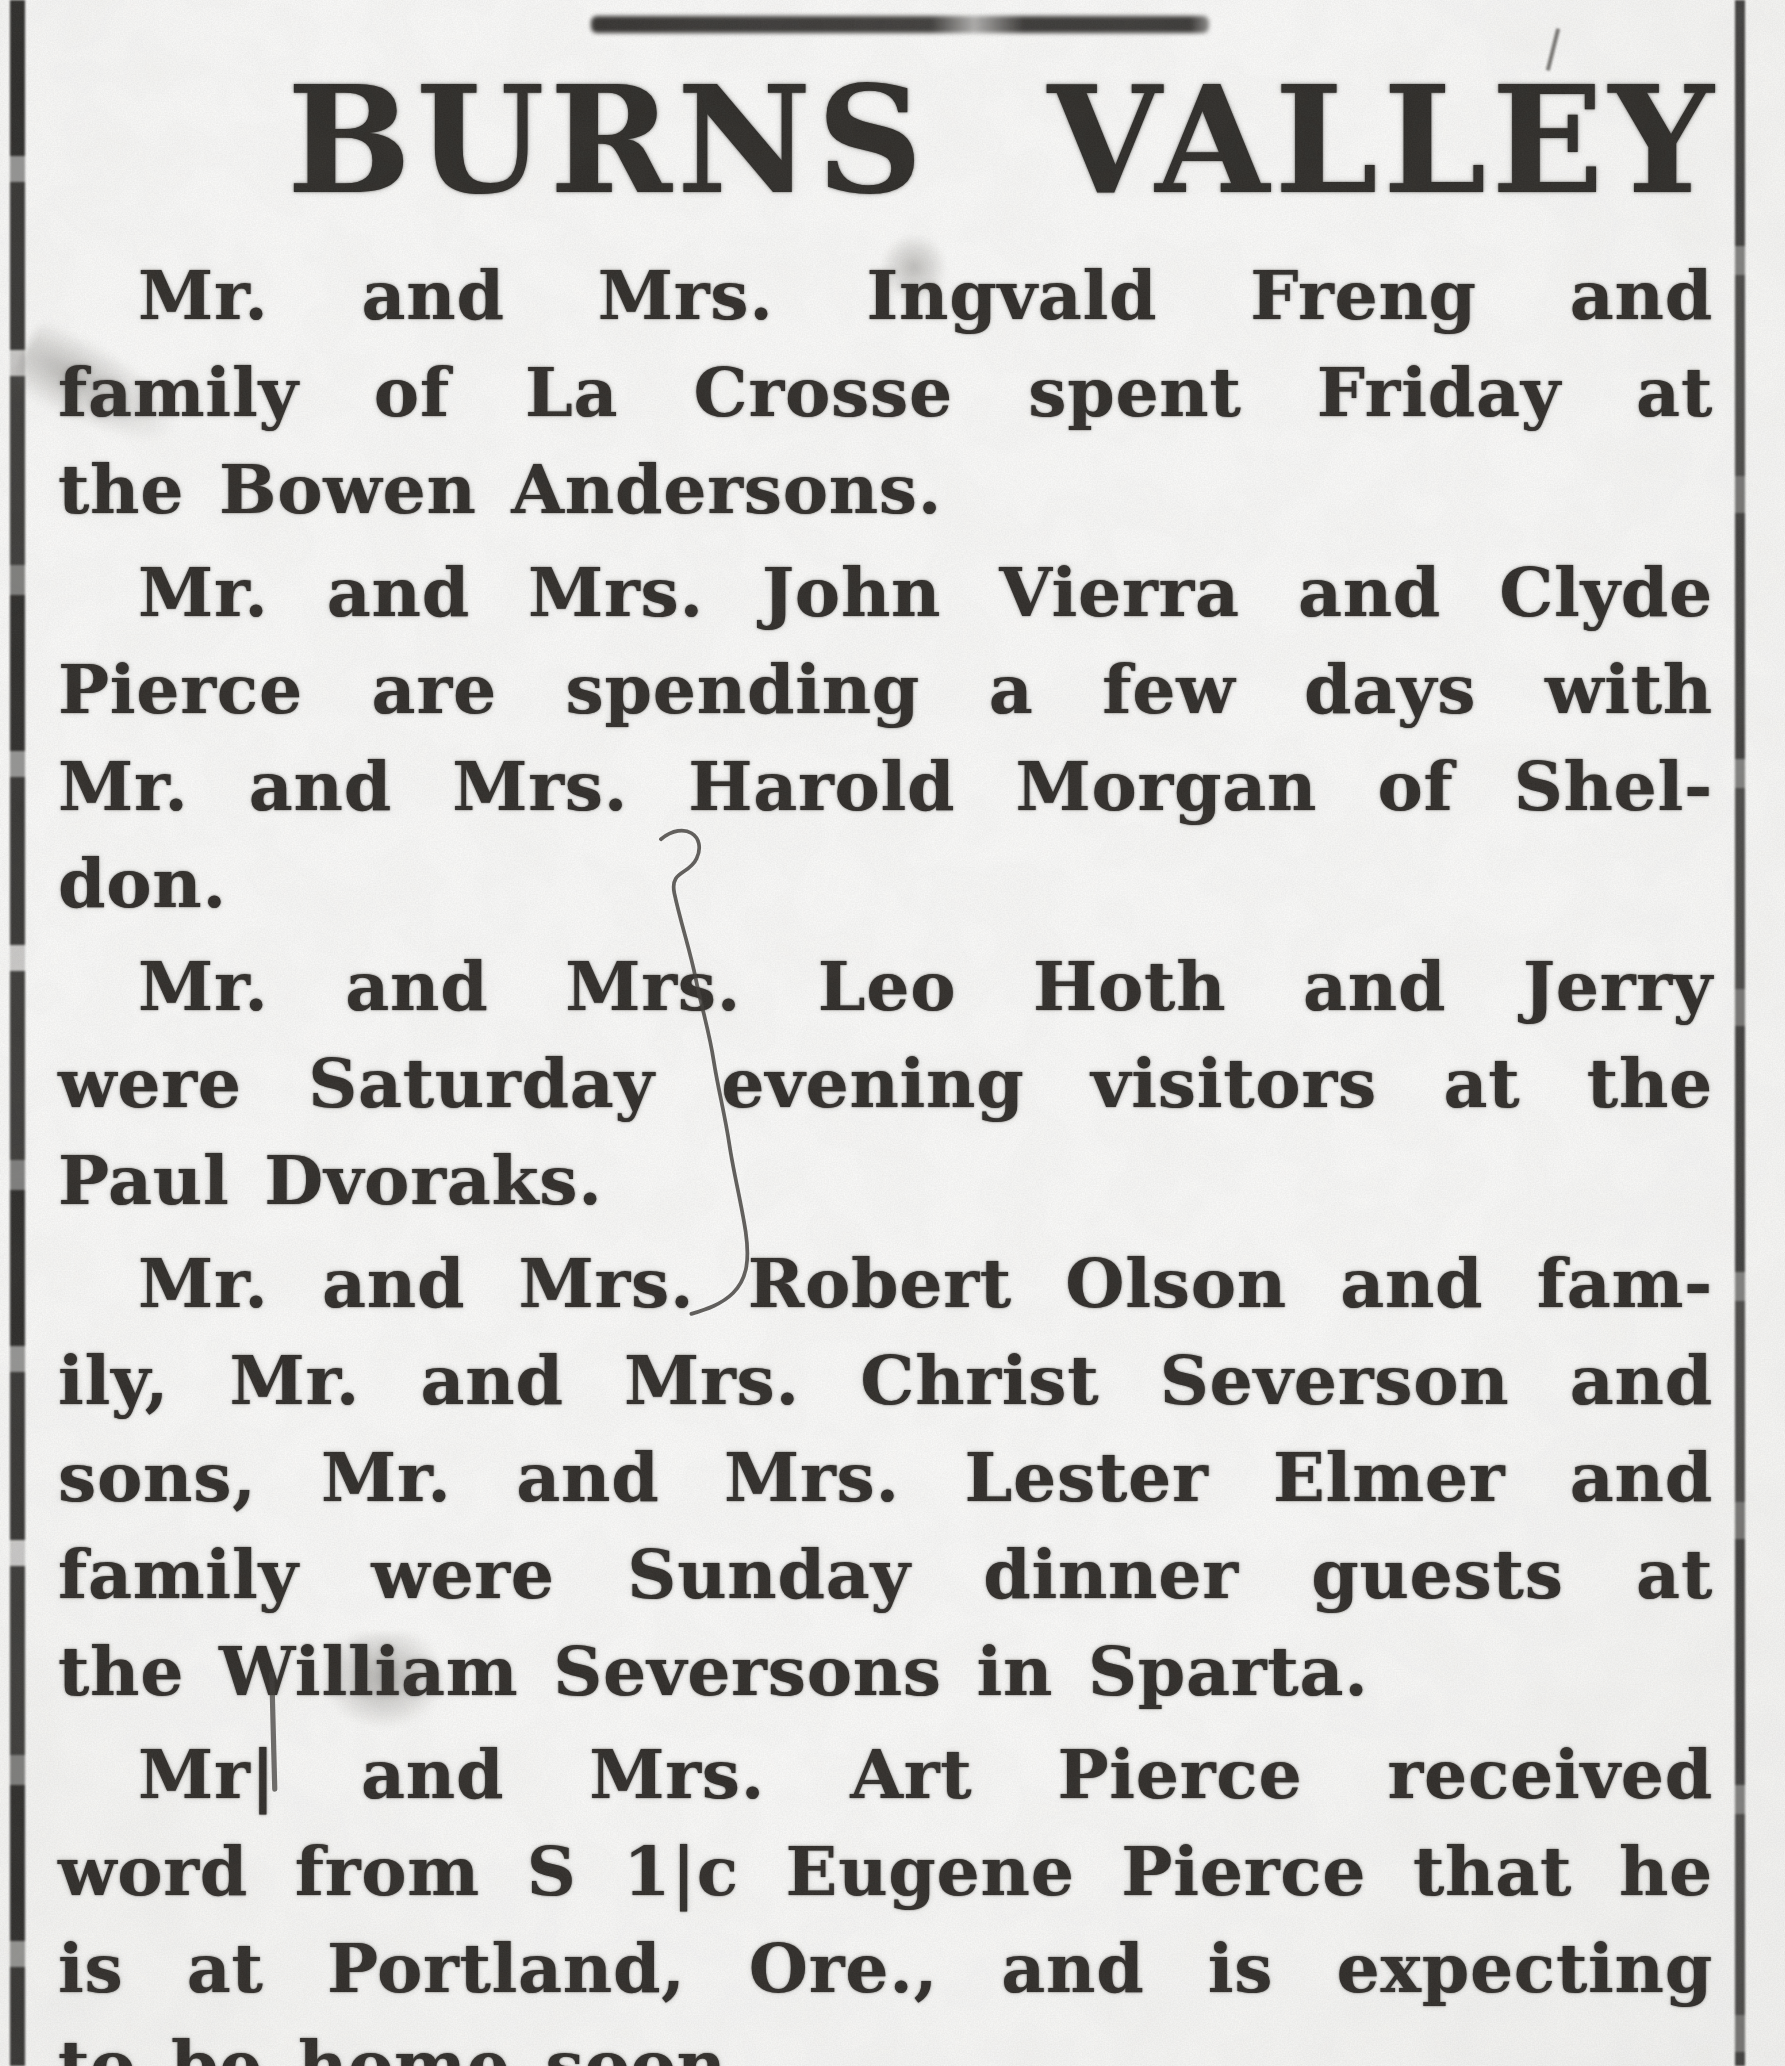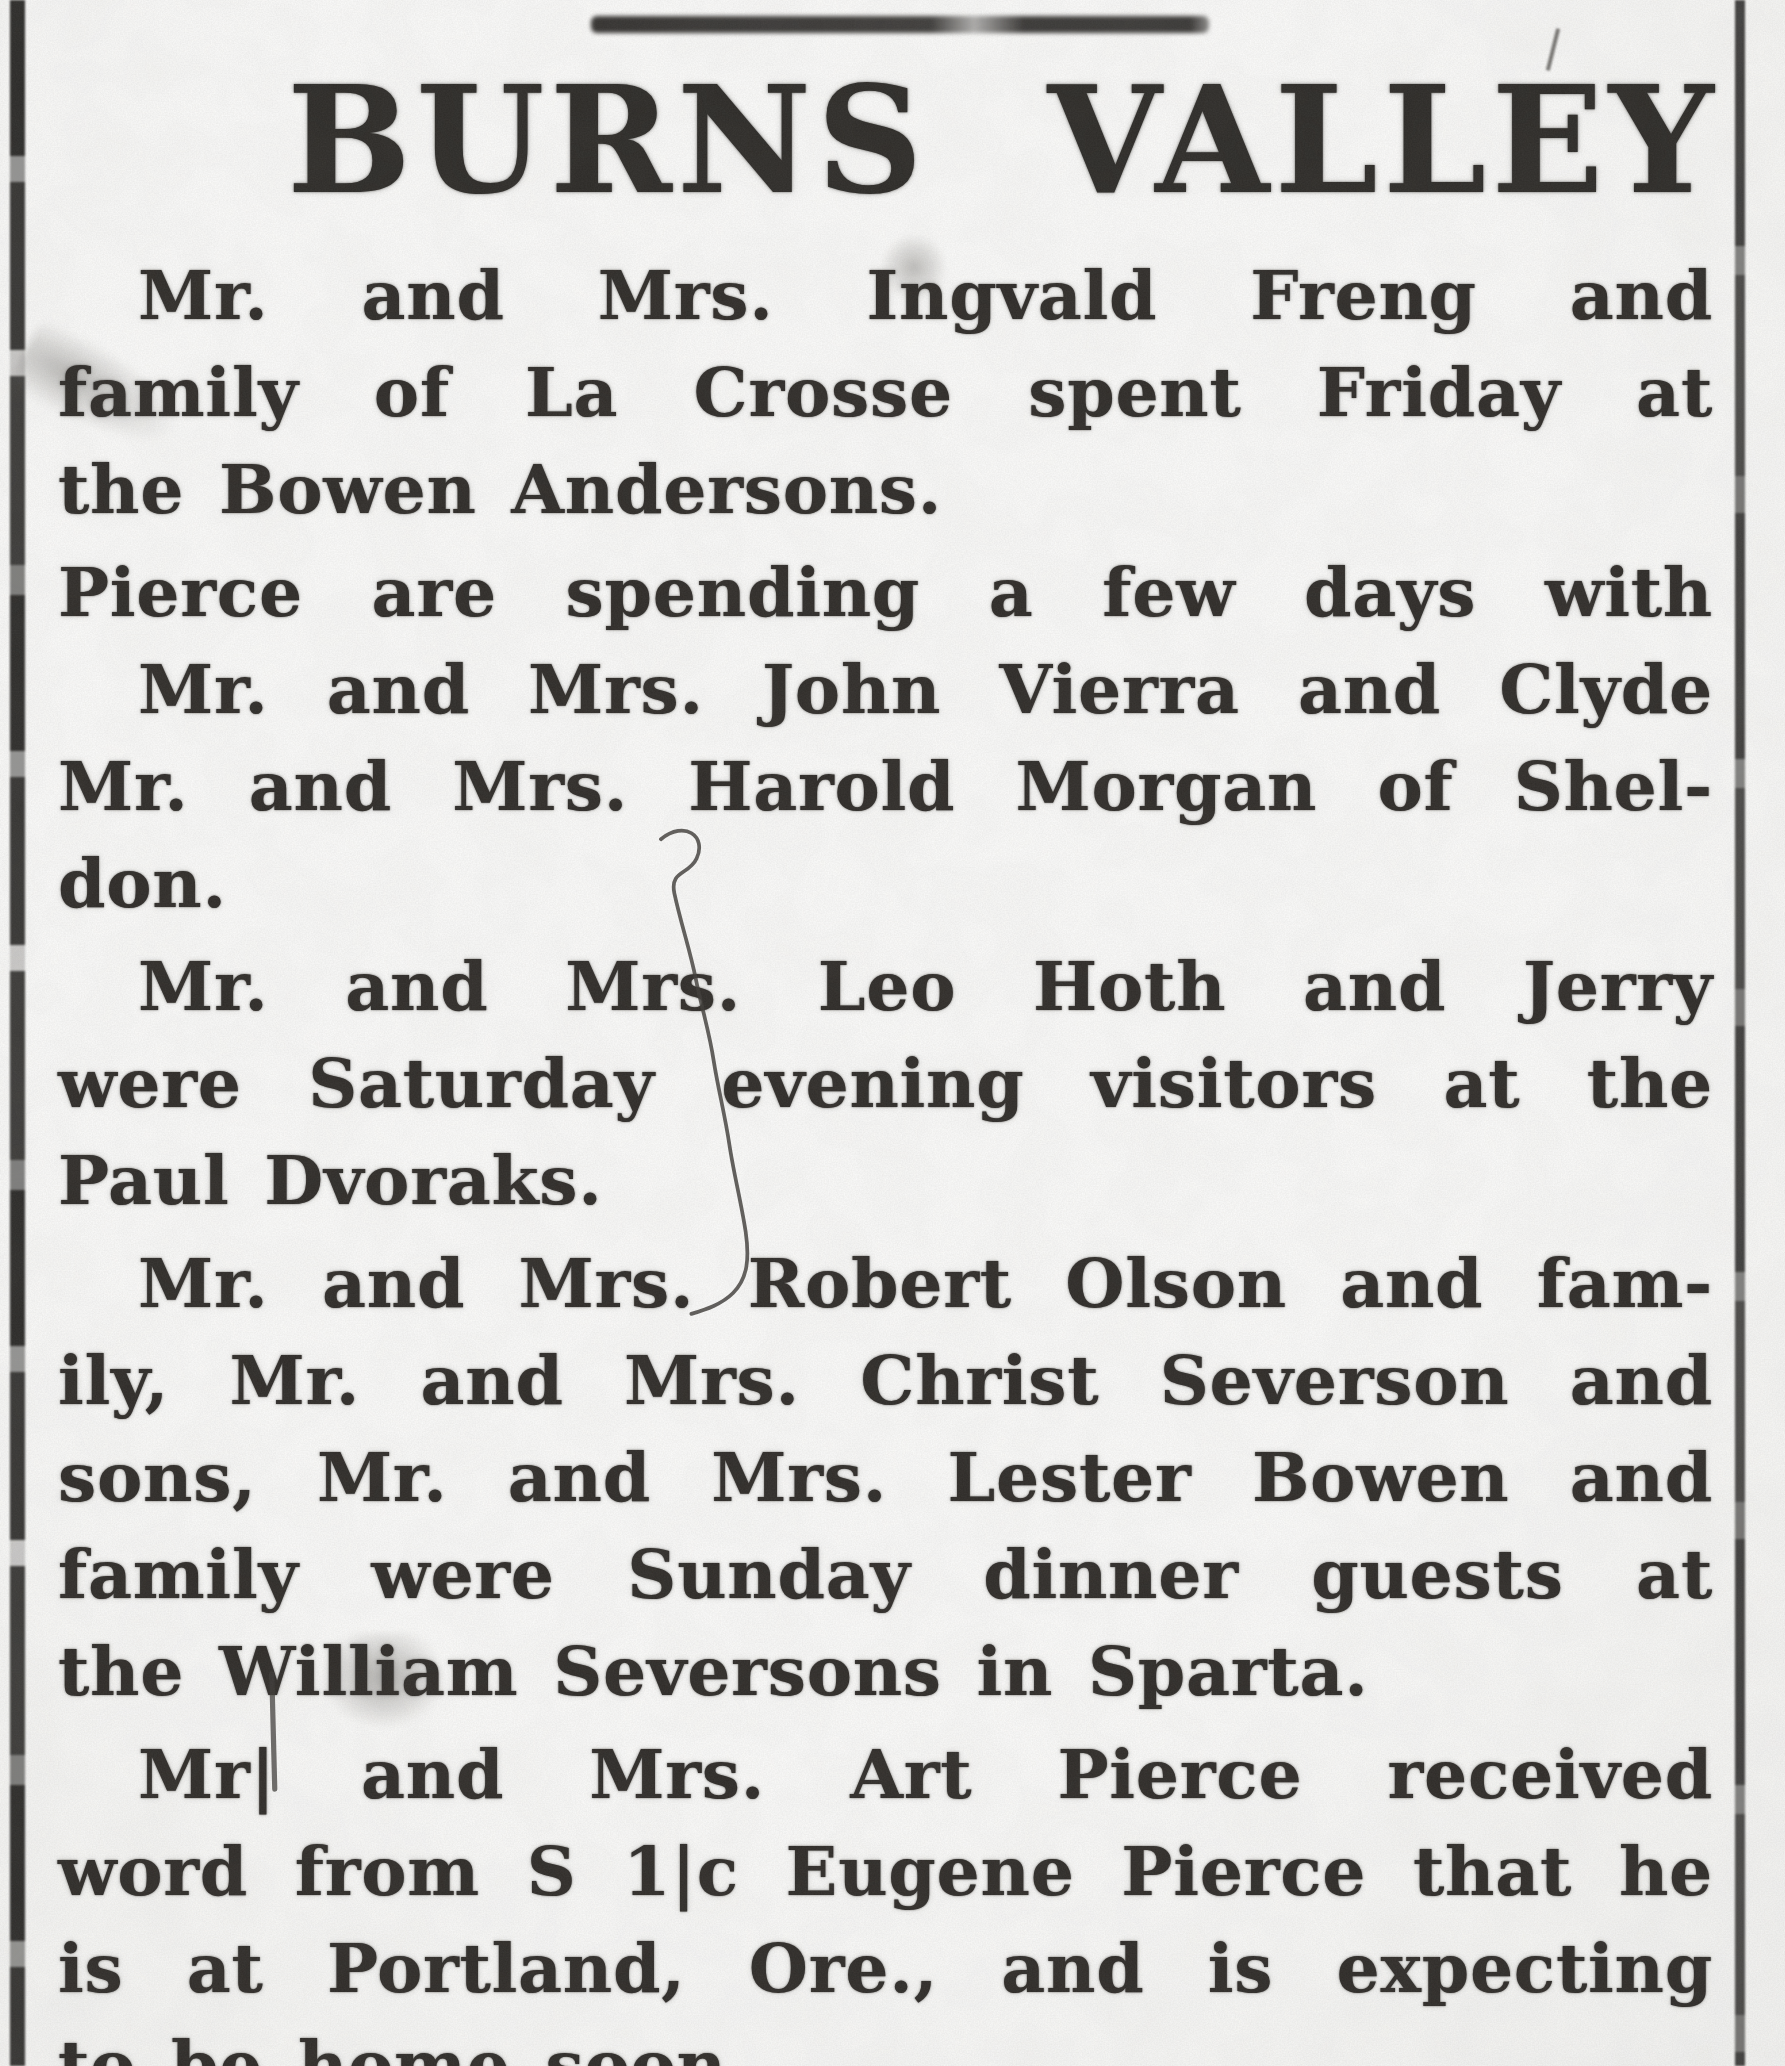--- a/index.html
+++ b/index.html
@@ -152,34 +152,34 @@
 
 <div class="content">
   <h1 class="headline">BURNS VALLEY</h1>
   <div class="article-body">
       <div class="paragraph">
         <div class="line first">Mr. and Mrs. Ingvald Freng and</div>
         <div class="line">family of La Crosse spent Friday at</div>
         <div class="line last">the Bowen Andersons.</div>
       </div>
       <div class="paragraph">
+        <div class="line first">Mr. and Mrs. John Vierra and Clyde</div>
         <div class="line">Pierce are spending a few days with</div>
-        <div class="line first">Mr. and Mrs. John Vierra and Clyde</div>
         <div class="line">Mr. and Mrs. Harold Morgan of Shel-</div>
         <div class="line last">don.</div>
       </div>
       <div class="paragraph">
         <div class="line first">Mr. and Mrs. Leo Hoth and Jerry</div>
         <div class="line">were Saturday evening visitors at the</div>
         <div class="line last">Paul Dvoraks.</div>
       </div>
       <div class="paragraph">
         <div class="line first">Mr. and Mrs. Robert Olson and fam-</div>
         <div class="line">ily, Mr. and Mrs. Christ Severson and</div>
-        <div class="line">sons, Mr. and Mrs. Lester Bowen and</div>
+        <div class="line">sons, Mr. and Mrs. Lester Elmer and</div>
         <div class="line">family were Sunday dinner guests at</div>
         <div class="line last">the William Seversons in Sparta.</div>
       </div>
       <div class="paragraph">
         <div class="line first">Mr| and Mrs. Art Pierce received</div>
         <div class="line">word from S 1|c Eugene Pierce that he</div>
         <div class="line">is at Portland, Ore., and is expecting</div>
         <div class="line last">to be home soon.</div>
       </div>
     </div>

